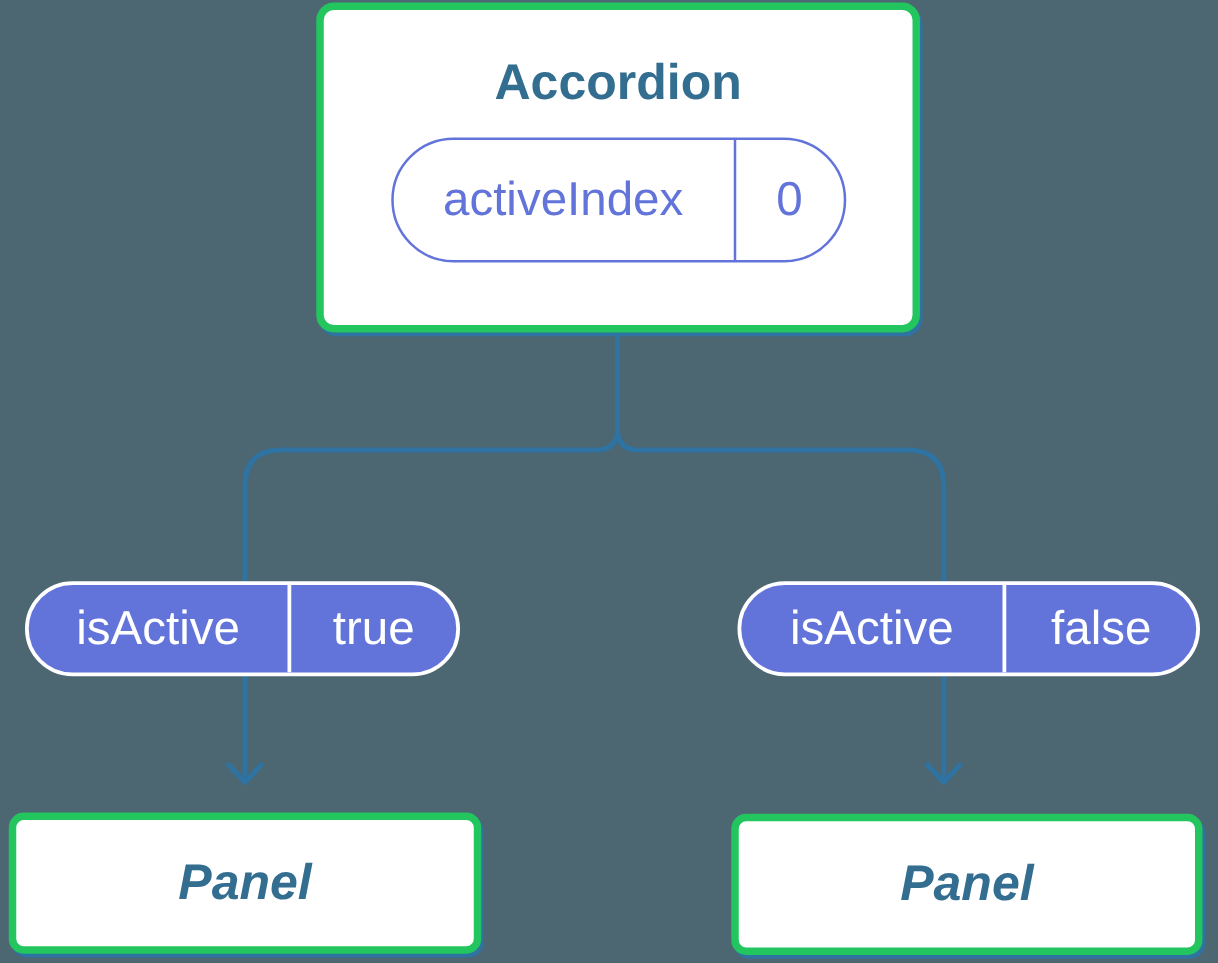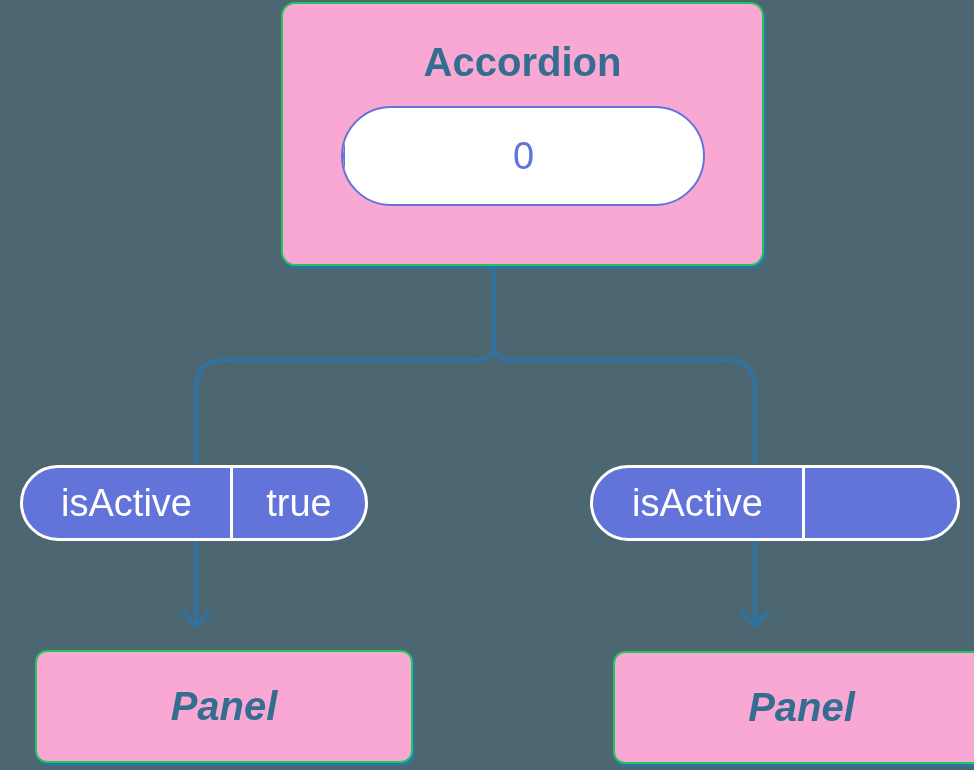--- a/index.html
+++ b/index.html
@@ -22,26 +22,25 @@
   .connectors {
     position: absolute;
     left: 0;
     top: 0;
     z-index: 0;
   }
 
   
   .card {
     position: absolute;
-    background: #f9a8d4;
-    border: 2px solid #22c55e;
+    background: #ffffff;
+    border: 6px solid #22c55e;
     box-shadow: 2px 3px 0 #2E73A2;
     box-sizing: border-box;
     z-index: 1;
-    margin-left: 28px;
   }
   .card.root {
     left: 253px;
     top: 2px;
     width: 483px;
     height: 264px;
     border-radius: 14px;
     display: flex;
     flex-direction: column;
     align-items: center;
@@ -137,34 +136,36 @@
       <path d="M 494 268 L 494 343 Q 494 360 477 360 L 225 360 Q 196 360 196 389 L 196 624"></path>
       <path d="M 494 268 L 494 343 Q 494 360 511 360 L 726 360 Q 755 360 755 389 L 755 624"></path>
       <path d="M 183 612 L 196 626 L 209 612"></path>
       <path d="M 742 612 L 755 626 L 768 612"></path>
     </g>
   </svg>
 
   <div class="card root">
     <div class="card-title">Accordion</div>
     <div class="state-pill">
+      <div class="seg name">activeIndex</div>
       <div class="divider"></div>
       <div class="seg value">0</div>
     </div>
   </div>
 
   <div class="prop-pill left">
     <div class="seg name">isActive</div>
     <div class="divider"></div>
     <div class="seg value">true</div>
   </div>
 
   <div class="prop-pill right">
     <div class="seg name">isActive</div>
     <div class="divider"></div>
+    <div class="seg value">false</div>
   </div>
 
   <div class="card panel left">
     <div class="panel-title">Panel</div>
   </div>
   <div class="card panel right">
     <div class="panel-title">Panel</div>
   </div>
 
 </div>

